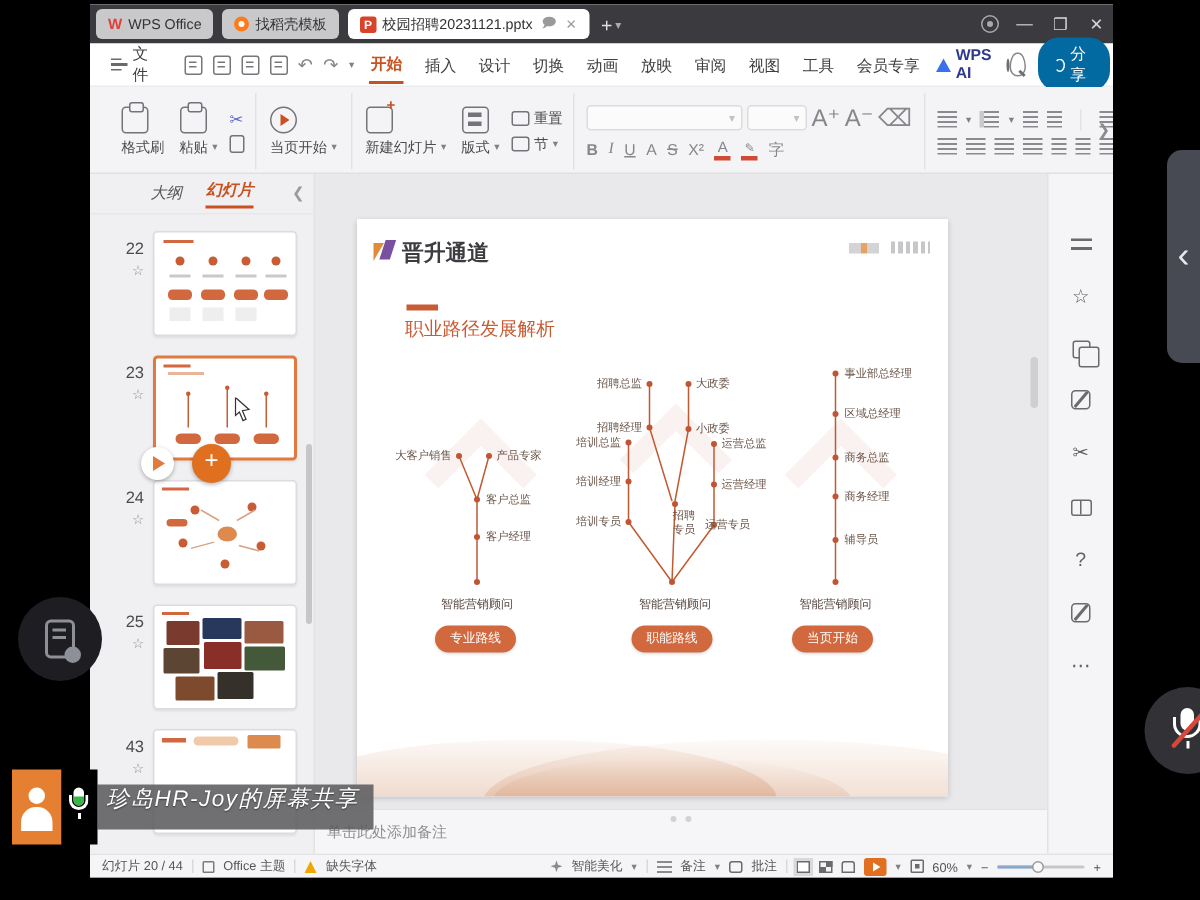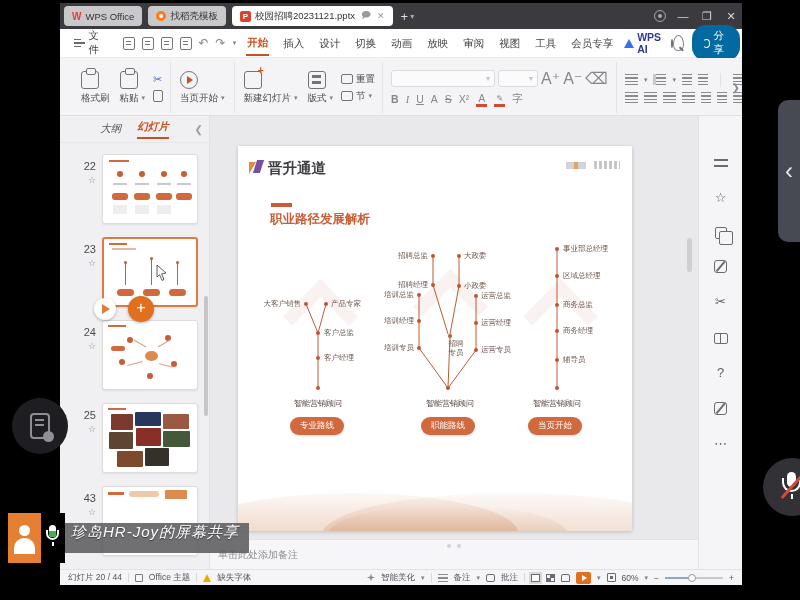--- a/index.html
+++ b/index.html
@@ -115,21 +115,21 @@
   .ndots i{width:4px;height:4px;border-radius:50%;background:#d2d2d5;}
 
   
   .s-logo{position:absolute;left:11px;top:14px;width:16px;height:16px;}
   .s-logo .a1{position:absolute;left:0;top:2px;width:0;height:0;border-left:7px solid #e28a3a;border-bottom:12px solid transparent;}
   .s-logo .a2{position:absolute;left:6px;top:0;width:7px;height:13px;background:#7a4fa0;transform:skewX(-18deg);}
   .s-title{position:absolute;left:30px;top:13px;font-size:14.5px;font-weight:bold;color:#3d3d41;}
   .plogo1{position:absolute;right:46px;top:16px;width:20px;height:7px;background:linear-gradient(90deg,#c9c9cc 40%,#e28a3a 40% 60%,#c9c9cc 60%);opacity:.8;}
   .plogo2{position:absolute;right:12px;top:15px;width:26px;height:8px;background:repeating-linear-gradient(90deg,#b9b9bd 0 3px,transparent 3px 5px);opacity:.8;}
   .s-dash{position:absolute;left:33px;top:57px;width:21px;height:3.5px;background:#c75c35;}
-  .s-sub{position:absolute;left:32px;top:65px;font-size:12.5px;font-weight:bold;color:#c75c35;}
+  .s-sub{position:absolute;left:32px;top:65px;font-size:12.5px;font-weight:normal;color:#c75c35;}
   .chartsvg{position:absolute;left:0;top:0;z-index:1;}
   .nl{position:absolute;font-size:7.5px;color:#6b564b;white-space:nowrap;z-index:2;transform:translate(0,-50%);}
   .nl.L{transform:translate(-100%,-50%);}
   .nl.C{transform:translate(-50%,0);text-align:center;width:18px;white-space:normal;line-height:1.2;}
   .bl{position:absolute;font-size:8px;color:#55463f;white-space:nowrap;transform:translate(-50%,-50%);z-index:2;}
   .bd{position:absolute;transform:translate(-50%,-50%);background:#d2693e;color:#fff;font-size:8.5px;padding:3px 10px;border-radius:10px;white-space:nowrap;z-index:2;box-shadow:0 1px 2px rgba(0,0,0,.15);}
   .wm{position:absolute;width:64px;height:64px;opacity:.07;z-index:0;}
   .wm::before{content:'';position:absolute;left:10px;top:14px;width:40px;height:40px;border-left:13px solid #c75c35;border-top:13px solid #c75c35;transform:rotate(45deg);}
   .hills{position:absolute;left:0;right:0;bottom:0;height:44px;z-index:0;overflow:hidden;}
   .h1{position:absolute;left:-50px;bottom:-42px;width:330px;height:80px;border-radius:50%;background:linear-gradient(to top,rgba(200,120,70,.5),rgba(200,120,70,.05));}
@@ -537,21 +537,21 @@
 
           <span class="nl L" style="left:190px;top:110px">招聘总监</span>
           <span class="nl L" style="left:190px;top:139px">招聘经理</span>
           <span class="nl" style="left:226px;top:110px">大政委</span>
           <span class="nl" style="left:226px;top:140px">小政委</span>
           <span class="nl L" style="left:176px;top:149px">培训总监</span>
           <span class="nl L" style="left:176px;top:175px">培训经理</span>
           <span class="nl L" style="left:176px;top:202px">培训专员</span>
           <span class="nl" style="left:243px;top:150px">运营总监</span>
           <span class="nl" style="left:243px;top:177px">运营经理</span>
-          <span class="nl" style="left:243px;top:204px">运营专员</span>
+          <span class="nl" style="left:232px;top:204px">运营专员</span>
           <span class="nl C" style="left:218px;top:193px">招聘专员</span>
           <span class="bl" style="left:212px;top:257px">智能营销顾问</span>
           <span class="bd" style="left:210px;top:280px">职能路线</span>
 
           <span class="nl" style="left:325px;top:103px">事业部总经理</span>
           <span class="nl" style="left:325px;top:130px">区域总经理</span>
           <span class="nl" style="left:325px;top:159px">商务总监</span>
           <span class="nl" style="left:325px;top:185px">商务经理</span>
           <span class="nl" style="left:325px;top:214px">辅导员</span>
           <span class="bl" style="left:319px;top:257px">智能营销顾问</span>

